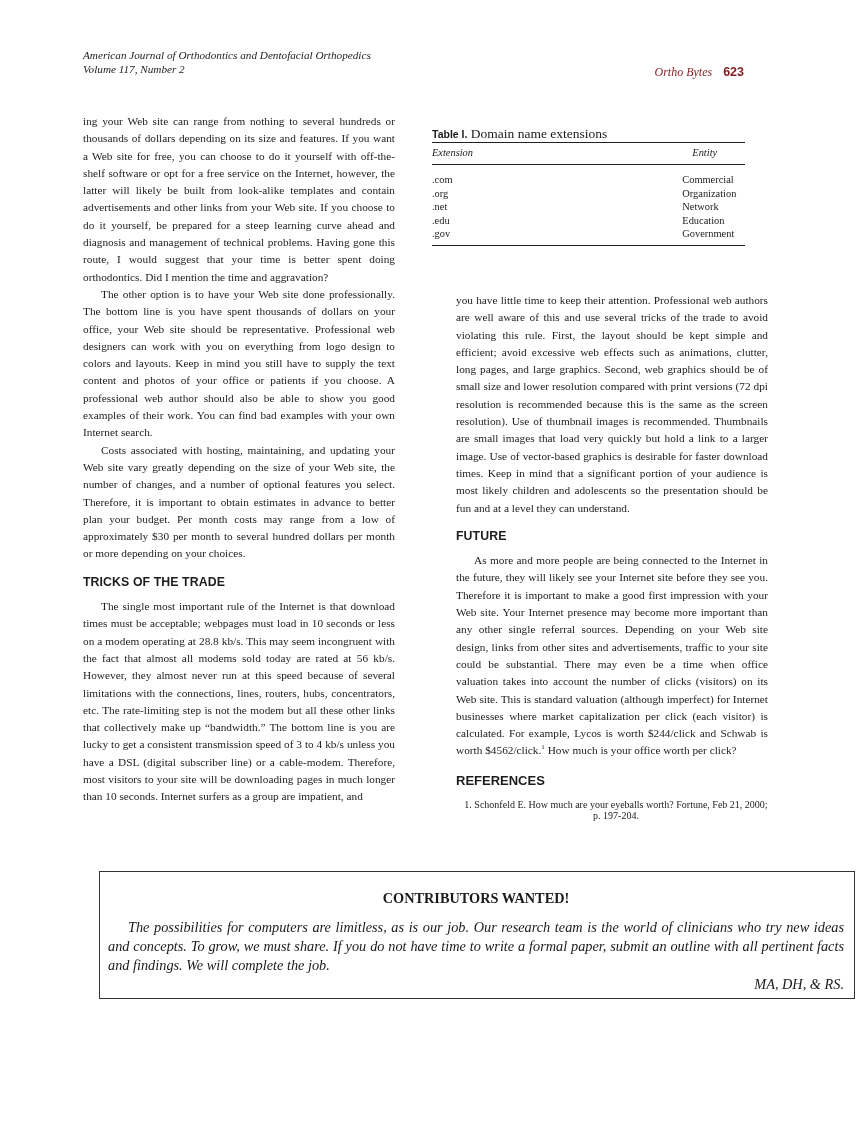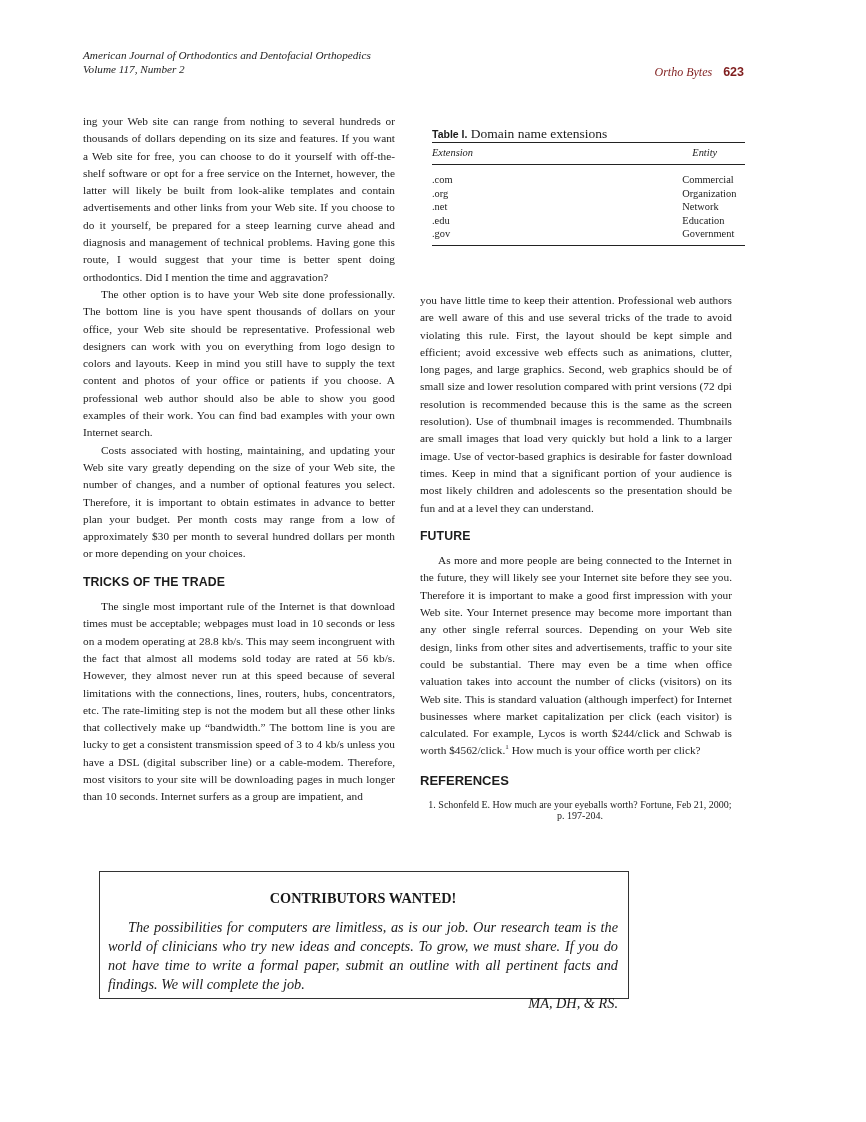--- a/index.html
+++ b/index.html
@@ -7,38 +7,38 @@
          font-family:"Liberation Serif", serif; }
   .hdr-left { position:absolute; left:83px; top:48px; font-style:italic; font-size:11.2px; line-height:14px; color:#222; }
   .hdr-right { position:absolute; right:122px; top:46px; font-size:12px; color:#7f1d1d;margin-top:19px; }
   .hdr-right .sec { font-style:italic; margin-right:8px; }
   .hdr-right .pg { font-family:"Liberation Sans", sans-serif; font-weight:bold; font-size:12.5px; }
 
   .col { position:absolute; width:312px; font-size:11.3px; line-height:17.3px; text-align:justify; color:#1c1c1c; }
   .col p { margin:0; }
   .col p.ind { text-indent:18px; }
   #col-left { left:83px; top:113px; }
-  #col-right-top { left:420px; top:292px; }
+  #col-right-top { left:456px; top:292px; }
   .sechead { font-family:"Liberation Sans", sans-serif; font-weight:bold; font-size:12.3px; margin:11px 0 7px 0; letter-spacing:0.1px; }
   .refhead { font-family:"Liberation Sans", sans-serif; font-weight:bold; font-size:13px; margin:12px 0 10px 0; }
   .ref { font-size:10px; line-height:11px; padding-left:8px; text-align:center; }
   sup { font-size:7px; line-height:0; }
 
   .tbl { position:absolute; left:432px; top:126px; width:313px; }
   .tbl-title { font-size:13.5px; }
   .tbl-title .lbl { font-family:"Liberation Sans", sans-serif; font-weight:bold; font-size:10.5px; }
   .tbl table { width:100%; border-collapse:collapse; font-size:10.4px; line-height:13.4px; }
   .tbl thead th { font-style:italic; font-weight:normal; text-align:left; border-top:1.3px solid #222; border-bottom:1.3px solid #222; padding:3px 0 5px 0; }
   .tbl thead th.c2 { padding-left:218px; }
   .tbl tbody td { padding:0; }
   .tbl tbody tr:first-child td { padding-top:8px; }
   .tbl tbody tr:last-child td { padding-bottom:5px; border-bottom:1.3px solid #222; }
   .tbl td.c2 { padding-left:208px; }
 
-  .box { position:absolute; left:99px; top:871px; width:530px; height:128px; border:1.6px solid #333; font-size:14.3px; line-height:19px; box-sizing:border-box; padding:0 10px 0 8px; }
+  .box { position:absolute; left:99px; top:871px; width:756px; height:128px; border:1.6px solid #333; font-size:14.3px; line-height:19px; box-sizing:border-box; padding:0 10px 0 8px; }
   .box .btitle { font-weight:bold; text-align:center; margin-top:17px; margin-bottom:10px; font-size:14.3px; }
   .box .btext { text-align:justify; text-indent:20px;font-style:italic; }
   .box .bsig { text-align:right; font-style:italic; margin-top:0; }
 </style>
 </head>
 <body>
 
 <div class="hdr-left">
   <div>American Journal of Orthodontics and Dentofacial Orthopedics</div>
   <div>Volume 117, Number 2</div>

